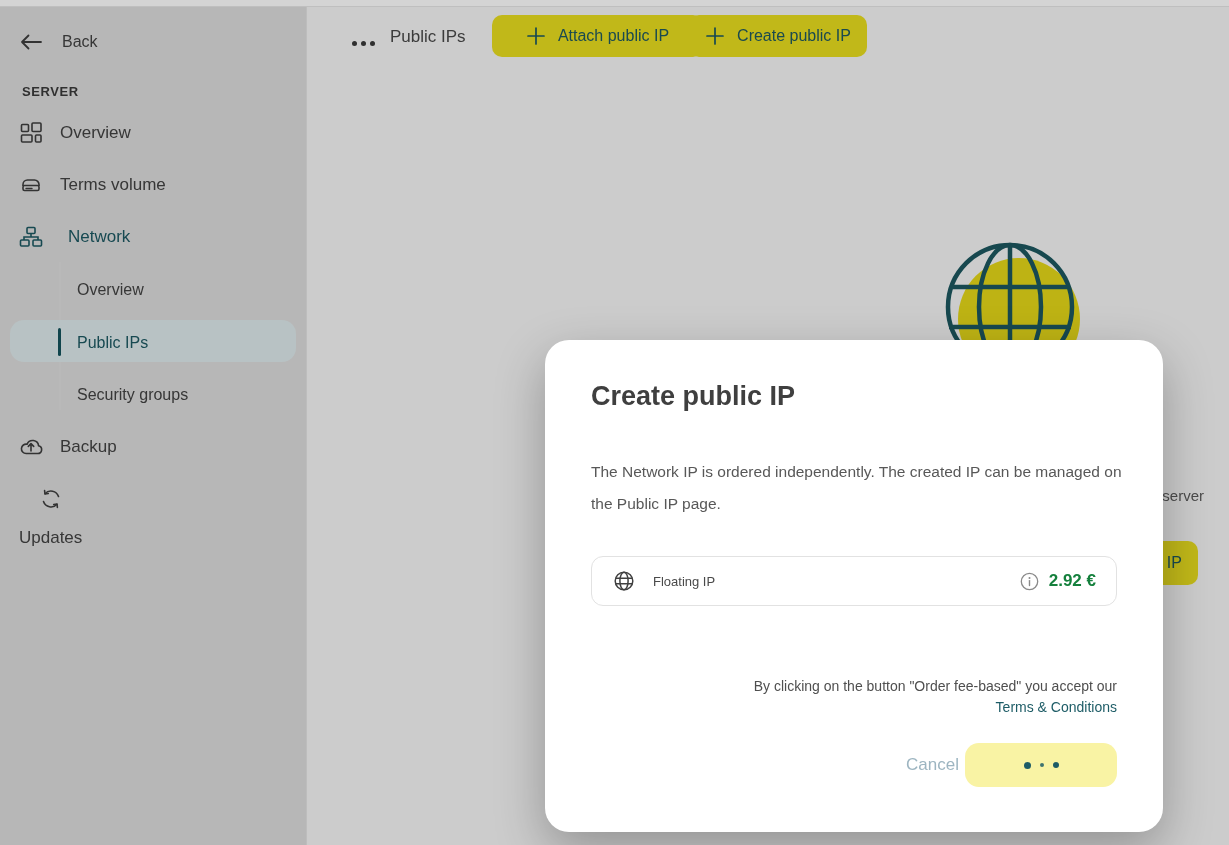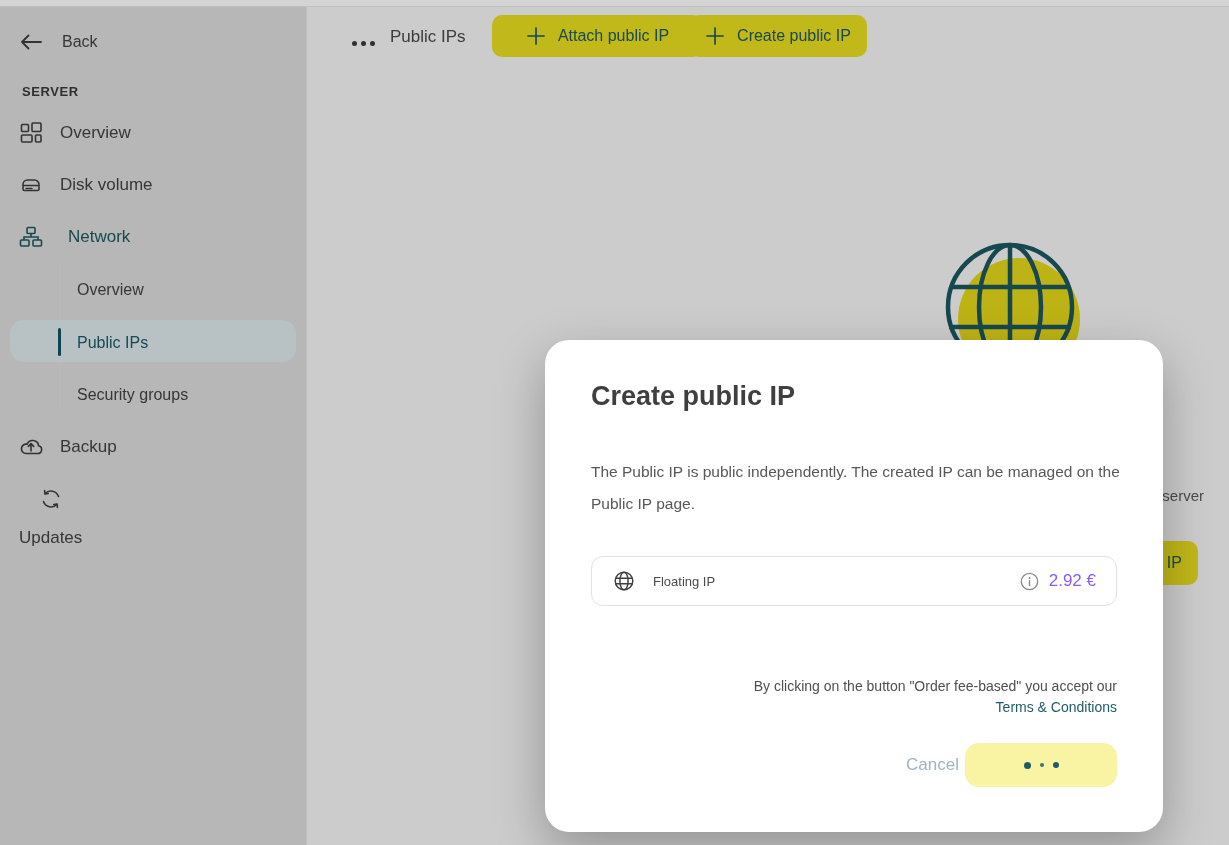--- a/index.html
+++ b/index.html
@@ -55,21 +55,21 @@
 
   
   .modal{position:absolute;left:545px;top:340px;width:618px;height:492px;background:#fff;
     border-radius:24px;box-shadow:0 18px 50px rgba(0,0,0,0.28);padding:0 46px;box-sizing:border-box;}
   .modal-title{margin:40px 0 0;font-size:27px;line-height:32px;font-weight:bold;color:#3f3f3f;}
   .modal-body{margin-top:44px;width:532px;font-size:15.5px;line-height:32px;color:#585858;}
   .ip-type-row{margin-top:36px;height:50px;border:1px solid #e2e2e2;border-radius:12px;
     display:flex;align-items:center;padding:0 20px;cursor:pointer;box-sizing:border-box;}
   .ip-type-row .row-label{margin-left:17px;font-size:13px;color:#4a4a4a;flex:1;}
   .price-wrap{display:flex;align-items:center;gap:10px;}
-  .price{font-size:17px;font-weight:normal;color:#8b5cf6;white-space:nowrap;}
+  .price{font-size:17px;font-weight:bold;color:#15803d;white-space:nowrap;}
   .terms{margin-top:70px;text-align:right;font-size:14px;line-height:21px;color:#4f4f4f;}
   .terms-link{display:block;color:#1d5c66;font-weight:500;cursor:pointer;text-decoration:none;text-align:right;}
   .modal-actions{margin-top:25px;display:flex;justify-content:flex-end;align-items:center;}
   .cancel-btn{font-size:17px;color:#9db5c1;background:none;border:none;cursor:pointer;
     font-family:"Liberation Sans",sans-serif;}
   .order-btn{width:152px;height:44px;border-radius:14px;background:#f9f3a4;border:none;
     display:flex;align-items:center;justify-content:center;gap:9px;cursor:pointer;}
   .order-btn i{display:block;border-radius:50%;background:#1d5c66;}
   .order-btn i.d1{width:7px;height:7px;}
   .order-btn i.d2{width:4px;height:4px;opacity:.85;}
@@ -112,21 +112,21 @@
       </div>
 
       <div class="side-row nav-item" style="top:166px;">
         <span class="icon24">
           <svg width="24" height="24" viewBox="0 0 24 24" fill="none">
             <path d="M4 13 v-1.5 a4.5 4.5 0 0 1 4.5-4.5 h7 a4.5 4.5 0 0 1 4.5 4.5 V13" class="stroke-dark" stroke-width="1.6"></path>
             <rect x="4" y="12.5" width="16" height="5" rx="1.5" class="stroke-dark" stroke-width="1.6"></rect>
             <path d="M7 15.5 h6" class="stroke-dark" stroke-width="1.4" stroke-linecap="round"></path>
           </svg>
         </span>
-        <span class="lbl">Disk volume</span>
+        <span class="lbl">Terms volume</span>
       </div>
 
       <div class="side-row nav-item active" style="top:218px;gap:25px;">
         <span class="icon24">
           <svg width="24" height="24" viewBox="0 0 24 24" fill="none">
             <rect x="8" y="2.5" width="8" height="6" rx="1" class="stroke-teal" stroke-width="1.6"></rect>
             <path d="M12 8.5 V12 M5 15 V12 h14 v3" class="stroke-teal" stroke-width="1.6"></path>
             <rect x="1.5" y="15" width="8.5" height="6" rx="1" class="stroke-teal" stroke-width="1.6"></rect>
             <rect x="14" y="15" width="8.5" height="6" rx="1" class="stroke-teal" stroke-width="1.6"></rect>
           </svg>
@@ -211,21 +211,21 @@
     </button>
   </div>
 
   <div class="dim-overlay"></div>
 
   <div class="top-strip"></div>
 
   <div class="modal">
     <h1 class="modal-title">Create public IP</h1>
 
-    <p class="modal-body">The Public IP is public independently. The created IP can be managed on the Public IP page.</p>
+    <p class="modal-body">The Network IP is ordered independently. The created IP can be managed on the Public IP page.</p>
 
     <div class="ip-type-row">
       <span>
         <svg width="24" height="24" viewBox="0 0 24 24" fill="none">
           <circle cx="12" cy="12" r="8.8" class="stroke-dark" stroke-width="1.5"></circle>
           <ellipse cx="12" cy="12" rx="4.1" ry="8.8" class="stroke-dark" stroke-width="1.5"></ellipse>
           <path d="M3.8 9.2 h16.4 M3.8 14.8 h16.4" class="stroke-dark" stroke-width="1.5"></path>
         </svg>
       </span>
       <span class="row-label">Floating IP</span>

